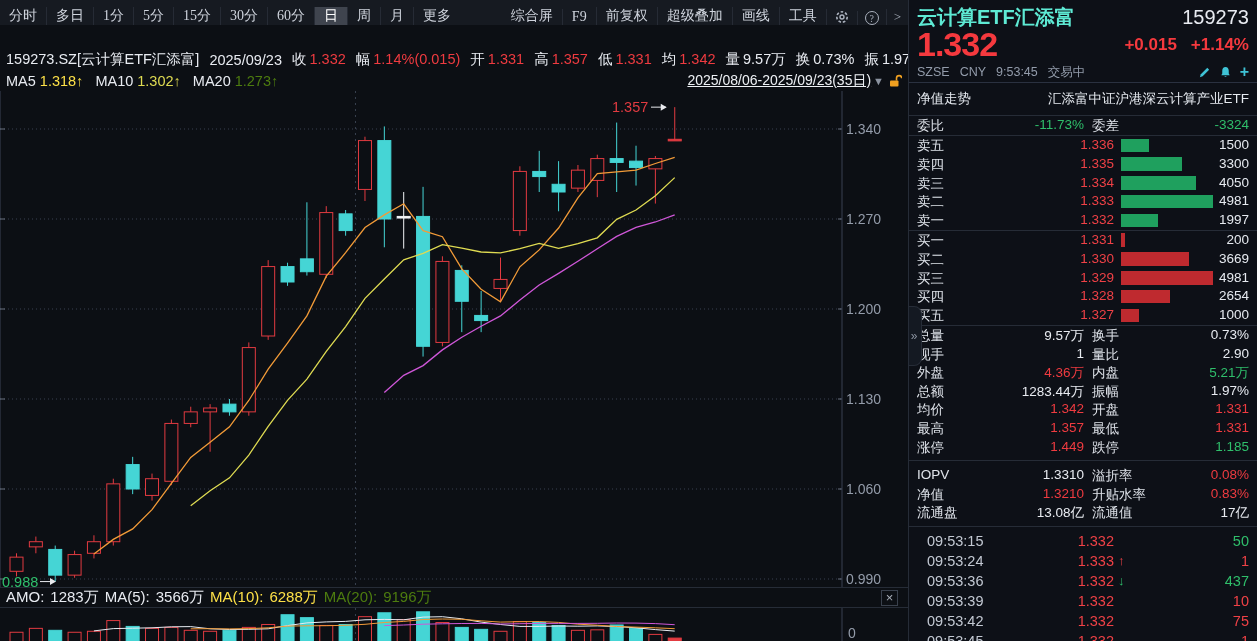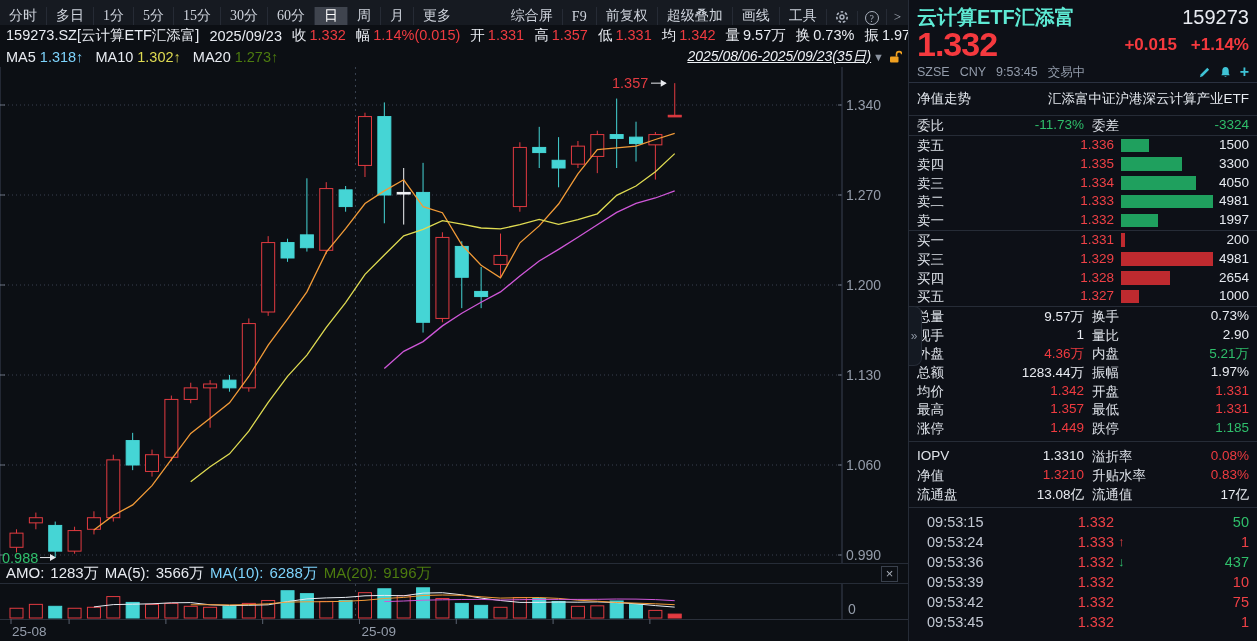--- a/index.html
+++ b/index.html
@@ -17,31 +17,31 @@
   .menubar{height:25px;background:#161a21;display:flex;align-items:flex-end;font-size:14px;color:#cfd4dd;white-space:nowrap;font-family:Liberation Serif, serif;}
   .mi{display:flex;align-items:center;padding:0 9px;cursor:default;}
   .mi+.mi{border-left:1px solid #262b35;}
   .mi.active{background:#3f444e;color:#ffffff;}
   .menuspacer{flex:1;}
   .mi.iconitem{padding:0 7px;}
   .qmark{display:inline-block;width:14px;height:14px;border:1.5px solid #aab1bd;border-radius:50%;font-size:10px;line-height:13px;text-align:center;color:#aab1bd;}
   .chev{color:#aab1bd;font-size:13px;}
 
   
-  .inforow{height:21px;display:flex;align-items:center;padding:0 6px;font-size:14.5px;color:#e8ebf1;white-space:nowrap;overflow:hidden;}
+  .inforow{height:21px;display:flex;align-items:center;padding:0 6px;font-size:14.5px;color:#e8ebf1;white-space:nowrap;overflow:hidden;margin-top:24px;}
   .inforow .seg{margin-right:10px;}
   .ipair .lbl{color:#e8ebf1;margin-right:3px;}
   .red{color:#ef3b40;} .wht{color:#e8ebf1;}
 
   
   .marow{height:21px;display:flex;align-items:center;padding:0 6px;font-size:14.5px;white-space:nowrap;}
   .marow .mlbl{color:#e8ebf1;margin-right:4px;}
-  .ma5{color:#7dd3fc;} .ma10{color:#dfdb52;} .ma20{color:#4d7c0f;}
+  .ma5{color:#fde047;} .ma10{color:#dfdb52;} .ma20{color:#4d7c0f;}
   .marow .gap{margin-right:12px;}
-  .daterange{margin-left:auto;color:#eef1f5;text-decoration:underline;font-size:14px;font-style:italic;}
+  .daterange{margin-left:auto;color:#eef1f5;text-decoration:underline;font-size:14px;}
   .ddtri{color:#8b93a0;font-size:11px;margin:0 4px 0 2px;}
 
   
   .chartwrap{position:relative;}
   svg{display:block;}
   .amorow{height:21px;border-top:1px solid #262c37;border-bottom:1px solid #262c37;display:flex;padding:0 6px;font-size:15px;color:#e8ebf1;white-space:nowrap;position:relative;}
   .amorow span{margin-right:6px;}
   .closebox{position:absolute;right:4px;top:2px;width:17px;height:16px;border:1px solid #3a414d;color:#aab0bb;text-align:center;line-height:14px;font-size:13px;}
   .rp-name-row{display:flex;align-items:baseline;padding:4px 8px 0 8px;height:27px;}
   .rp-name{font-size:20px;font-weight:bold;color:#5eead4;}
@@ -416,20 +416,26 @@
 
     <div class="hr"></div>
 
     <div class="qrow">
         <span class="ql">买一</span>
         <span class="qp">1.331</span>
         <span class="qbar r" style="width: 3.69404px;"></span>
         <span class="qv">200</span>
       </div>
     <div class="qrow">
+        <span class="ql">买二</span>
+        <span class="qp">1.330</span>
+        <span class="qbar r" style="width: 67.7671px;"></span>
+        <span class="qv">3669</span>
+      </div>
+    <div class="qrow">
         <span class="ql">买三</span>
         <span class="qp">1.329</span>
         <span class="qbar r" style="width: 92px;"></span>
         <span class="qv">4981</span>
       </div>
     <div class="qrow">
         <span class="ql">买四</span>
         <span class="qp">1.328</span>
         <span class="qbar r" style="width: 49.0199px;"></span>
         <span class="qv">2654</span>

